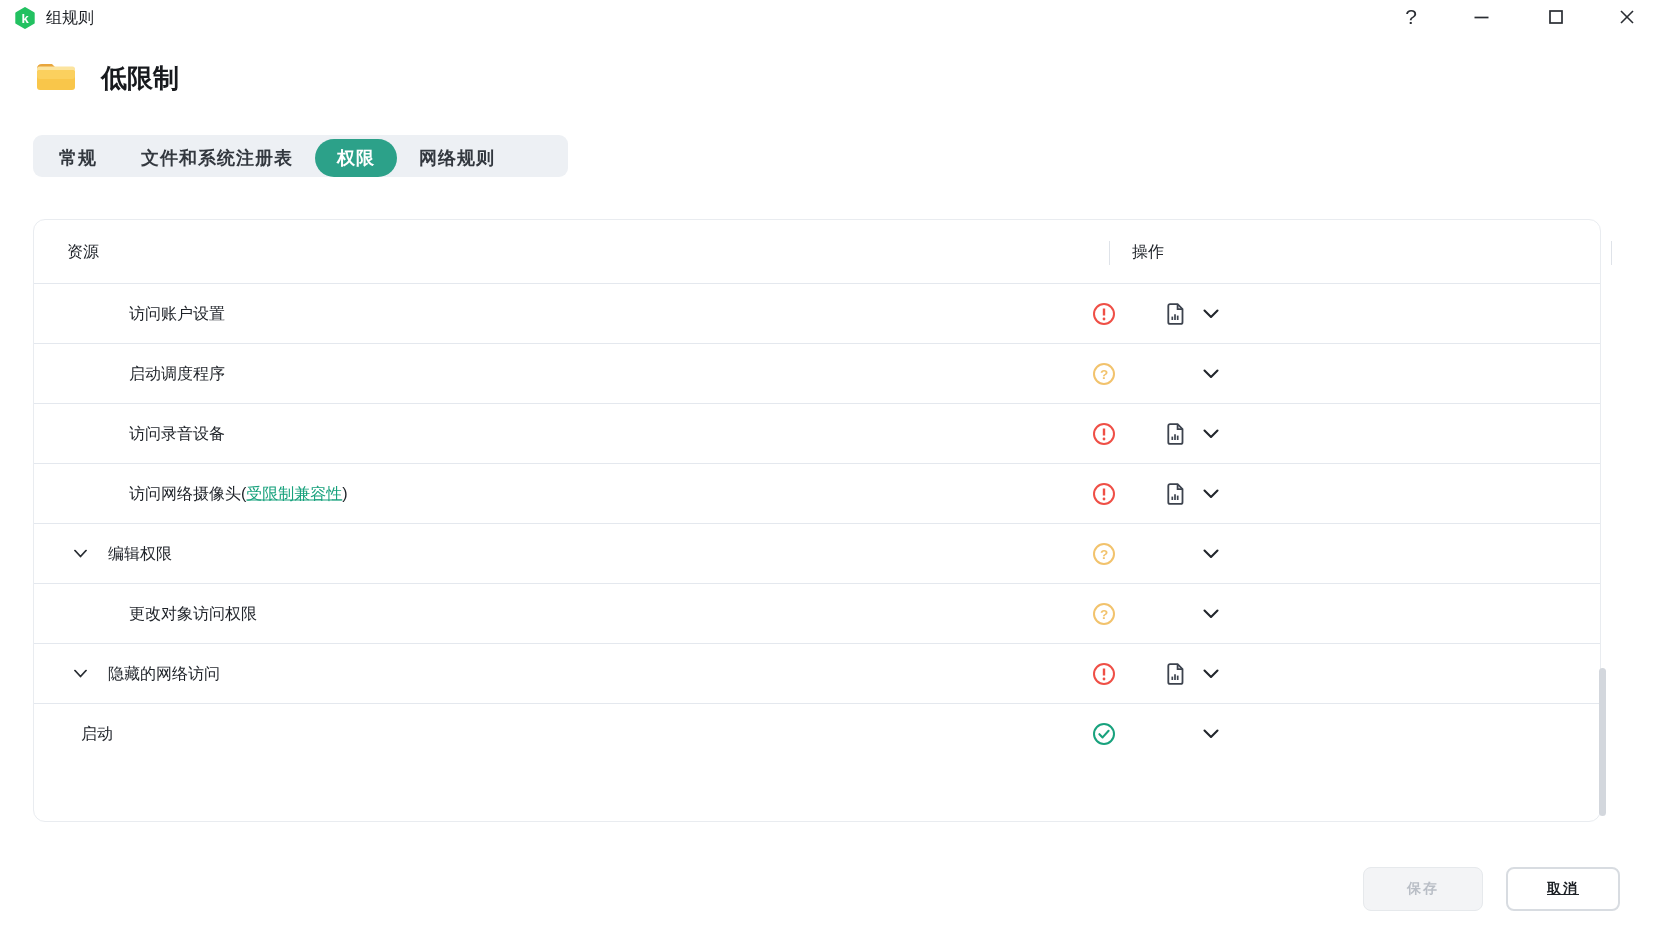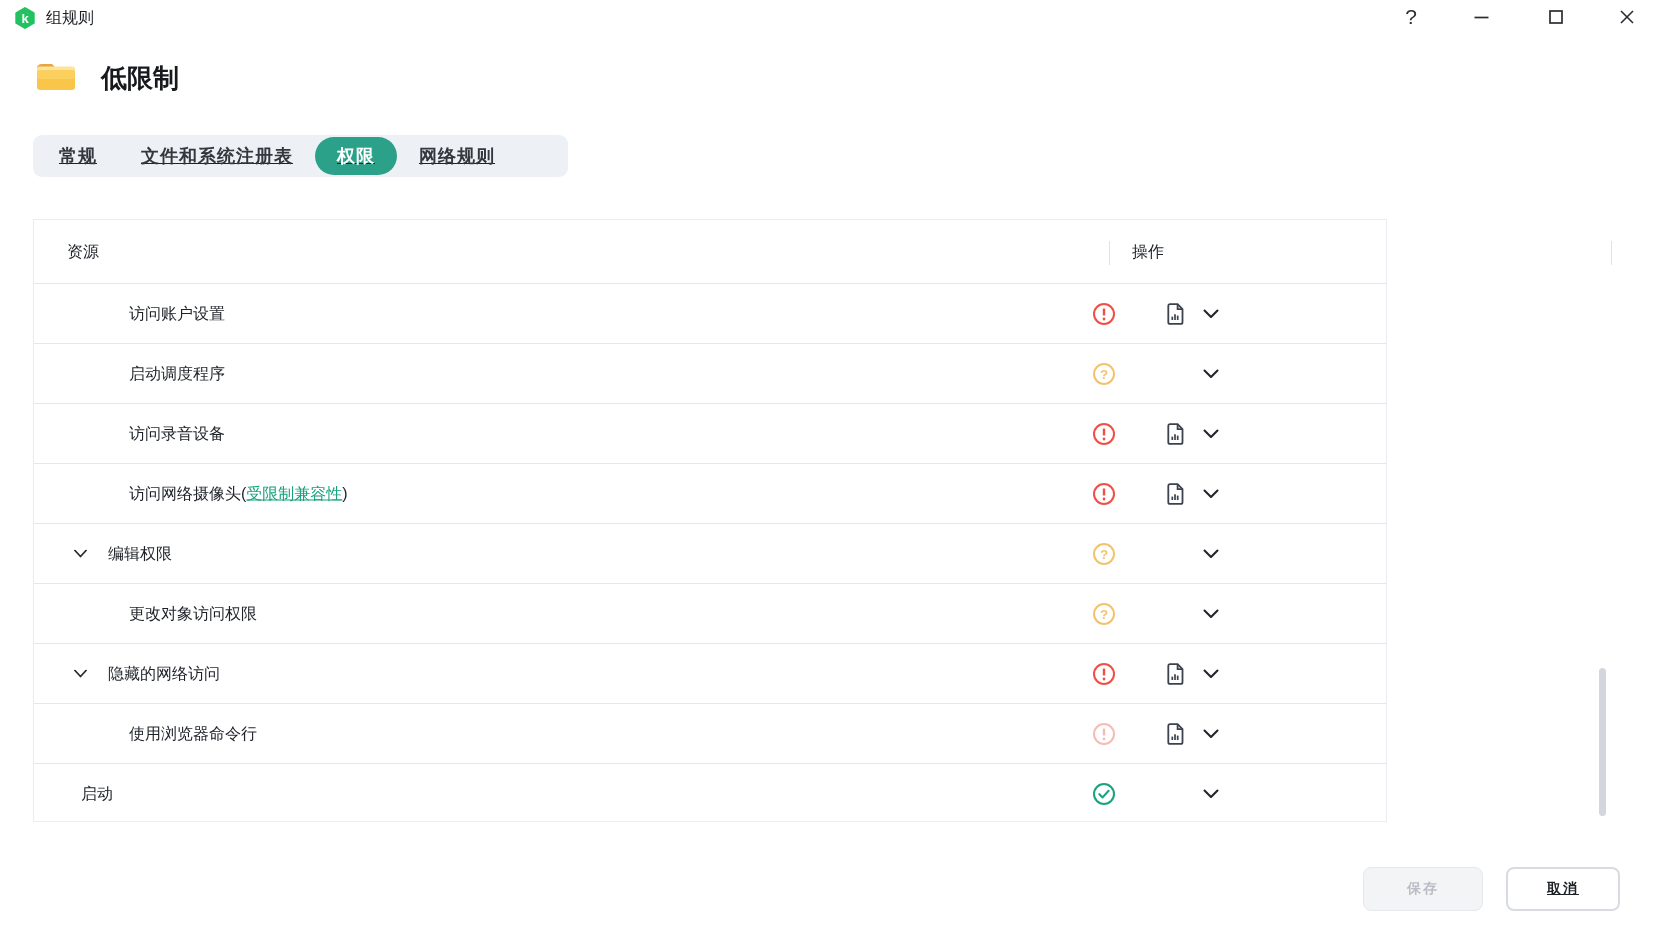--- a/index.html
+++ b/index.html
@@ -16,28 +16,28 @@
   .winbtn.min  { left:1458px; }
   .winbtn.max  { left:1533px; }
   .winbtn.close{ left:1604px; }
 
   
   .folder-icon { position:absolute; left:35px; top:58px; width:42px; height:34px; }
   .page-title { position:absolute; left:101px; top:61px; font-size:26px; font-weight:bold; color:#17191d; }
 
   
   .tabbar { position:absolute; left:33px; top:135px; width:535px; height:42px;
-            background:#edf0f4; border-radius:9px; display:flex; align-items:center; padding:0 4px;text-decoration:underline; }
+            background:#edf0f4; border-radius:9px; display:flex; align-items:flex-end; padding:0 4px; }
   .tab { height:38px; display:flex; align-items:center; padding:0 22px; border-radius:19px;
          font-size:18px; font-weight:bold; color:#33383f; letter-spacing:1px; cursor:default; white-space:nowrap; }
   .tab.active { background:var(--accent); color:#ffffff; }
 
   
-  .table { position:absolute; left:33px; top:219px; width:1354px; height:603px;
-           border:1px solid #e9ecf0; border-radius:0; background:#fff; }
+  .table { position:absolute; left:33px; top:219px; width:1568px; height:603px;
+           border:1px solid #e9ecf0; border-radius:12px; background:#fff; }
   .thead { position:relative; height:63px; }
   .th-resource { position:absolute; left:33px; top:22px; font-size:16px; color:#22262c; }
   .th-action   { position:absolute; left:1098px; top:22px; font-size:16px; color:#22262c; }
   .col-sep { position:absolute; top:21px; width:1px; height:24px; background:#dfe3e9; }
   .col-sep.s1 { left:1075px; }
   .col-sep.s2 { left:1577px; }
   .row { position:relative; height:60px; border-top:1px solid #e4e8ee; }
   .row-label { position:absolute; top:50%; transform:translateY(-50%); font-size:16px; color:#1e2228; white-space:nowrap; }
   .row-label.child  { left:95px;text-align:right; }
   .row-label.parent { left:74px; }
@@ -210,38 +210,20 @@
           <path d="M11.6 1.4 V6.2 h4.7" fill="none" stroke="#3d434e" stroke-width="1.8"></path>
           <line x1="6.3" y1="17" x2="6.3" y2="13.6" stroke="#3d434e" stroke-width="1.7"></line>
           <line x1="9" y1="17" x2="9" y2="11.2" stroke="#3d434e" stroke-width="1.7"></line>
           <line x1="11.7" y1="17" x2="11.7" y2="12.6" stroke="#3d434e" stroke-width="1.7"></line>
         </svg>
         <svg class="act-chevron" viewBox="0 0 16 10">
           <path d="M1.5 1.5 L8 8 L14.5 1.5" fill="none" stroke="#22262c" stroke-width="2.1" stroke-linecap="round" stroke-linejoin="round"></path>
         </svg>
       </div>
       <div class="row">
-        <div class="row-label child"><span>使用浏览器命令行</span></div>
-        <svg class="act-status" viewBox="0 0 24 24">
-          <circle cx="12" cy="12" r="10" fill="#fff" stroke="#f5bcb6" stroke-width="2"></circle>
-          <line x1="12" y1="6.5" x2="12" y2="13.5" stroke="#f5bcb6" stroke-width="2.4"></line>
-          <circle cx="12" cy="17" r="1.4" fill="#f5bcb6"></circle>
-        </svg>
-        <svg class="act-doc" viewBox="0 0 18 22">
-          <path d="M4 1.2 h7.6 l4.9 4.9 v13.1 a1.7 1.7 0 0 1 -1.7 1.7 H4 a1.7 1.7 0 0 1 -1.7 -1.7 V2.9 A1.7 1.7 0 0 1 4 1.2 Z" fill="none" stroke="#3d434e" stroke-width="1.8"></path>
-          <path d="M11.6 1.4 V6.2 h4.7" fill="none" stroke="#3d434e" stroke-width="1.8"></path>
-          <line x1="6.3" y1="17" x2="6.3" y2="13.6" stroke="#3d434e" stroke-width="1.7"></line>
-          <line x1="9" y1="17" x2="9" y2="11.2" stroke="#3d434e" stroke-width="1.7"></line>
-          <line x1="11.7" y1="17" x2="11.7" y2="12.6" stroke="#3d434e" stroke-width="1.7"></line>
-        </svg>
-        <svg class="act-chevron" viewBox="0 0 16 10">
-          <path d="M1.5 1.5 L8 8 L14.5 1.5" fill="none" stroke="#22262c" stroke-width="2.1" stroke-linecap="round" stroke-linejoin="round"></path>
-        </svg>
-      </div>
-      <div class="row">
         <div class="row-label top"><span>启动</span></div>
         <svg class="act-status" viewBox="0 0 24 24">
           <circle cx="12" cy="12" r="10" fill="#fff" stroke="#18a27d" stroke-width="2"></circle>
           <path d="M7.4 12.2 L10.6 15.4 L16.6 8.8" fill="none" stroke="#18a27d" stroke-width="2.1" stroke-linecap="round" stroke-linejoin="round"></path>
         </svg>
         <svg class="act-chevron" viewBox="0 0 16 10">
           <path d="M1.5 1.5 L8 8 L14.5 1.5" fill="none" stroke="#22262c" stroke-width="2.1" stroke-linecap="round" stroke-linejoin="round"></path>
         </svg>
       </div>
     </div>

